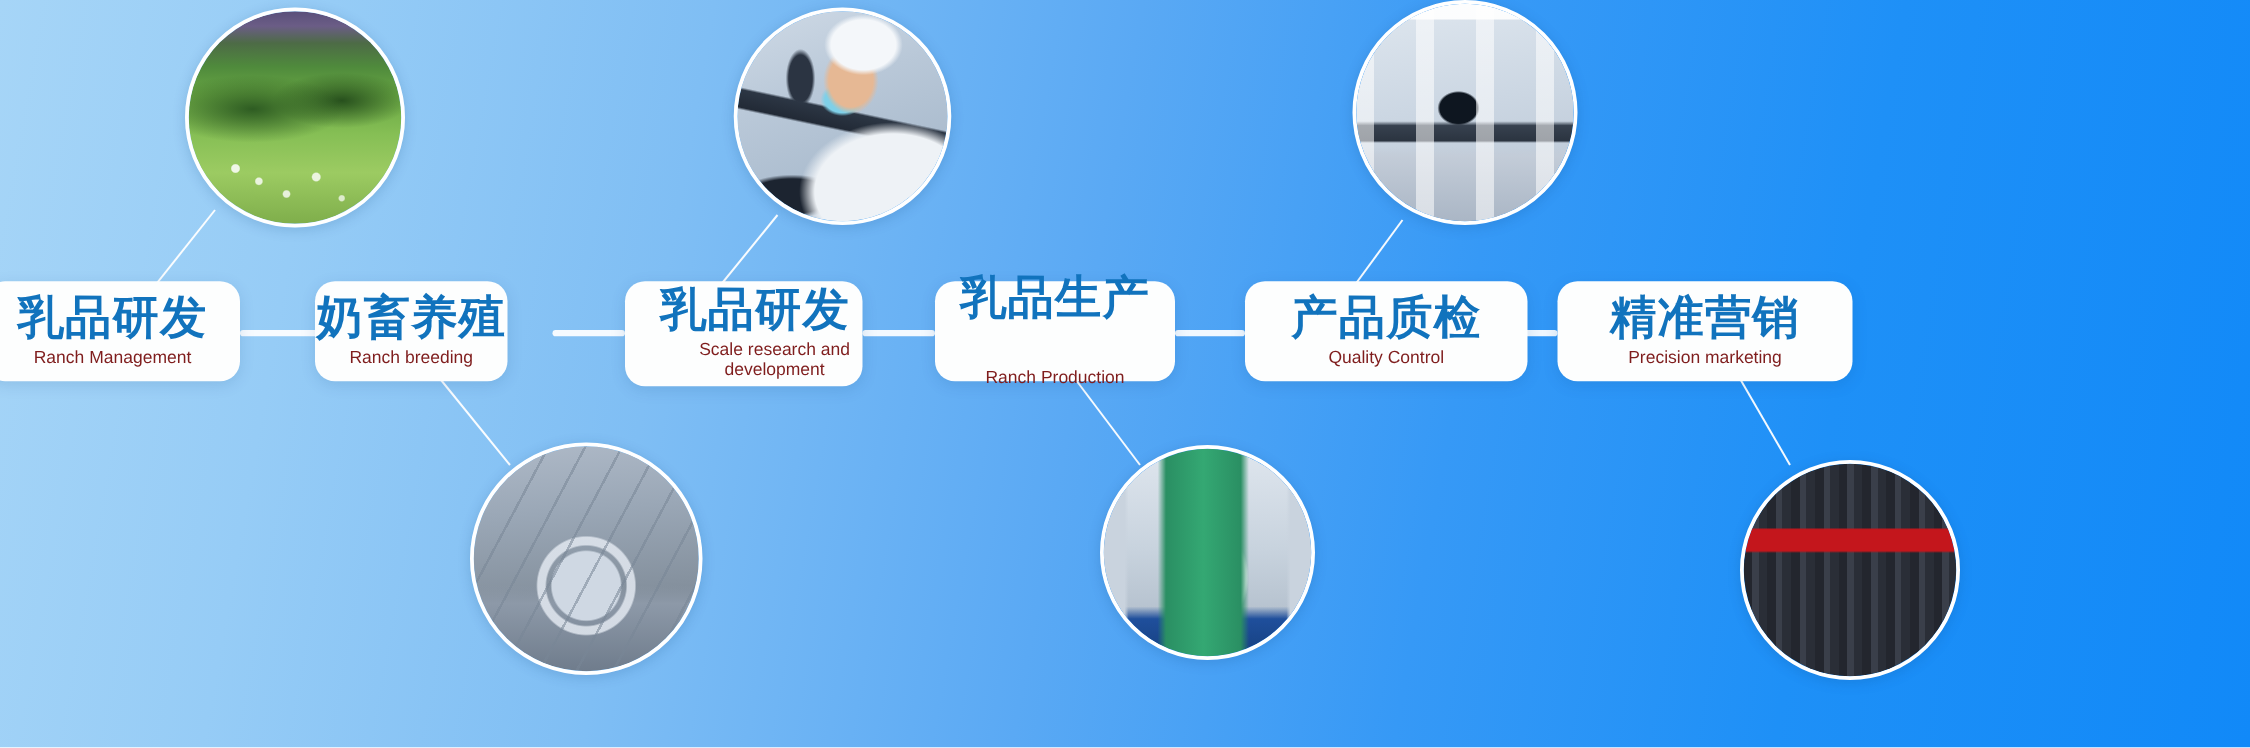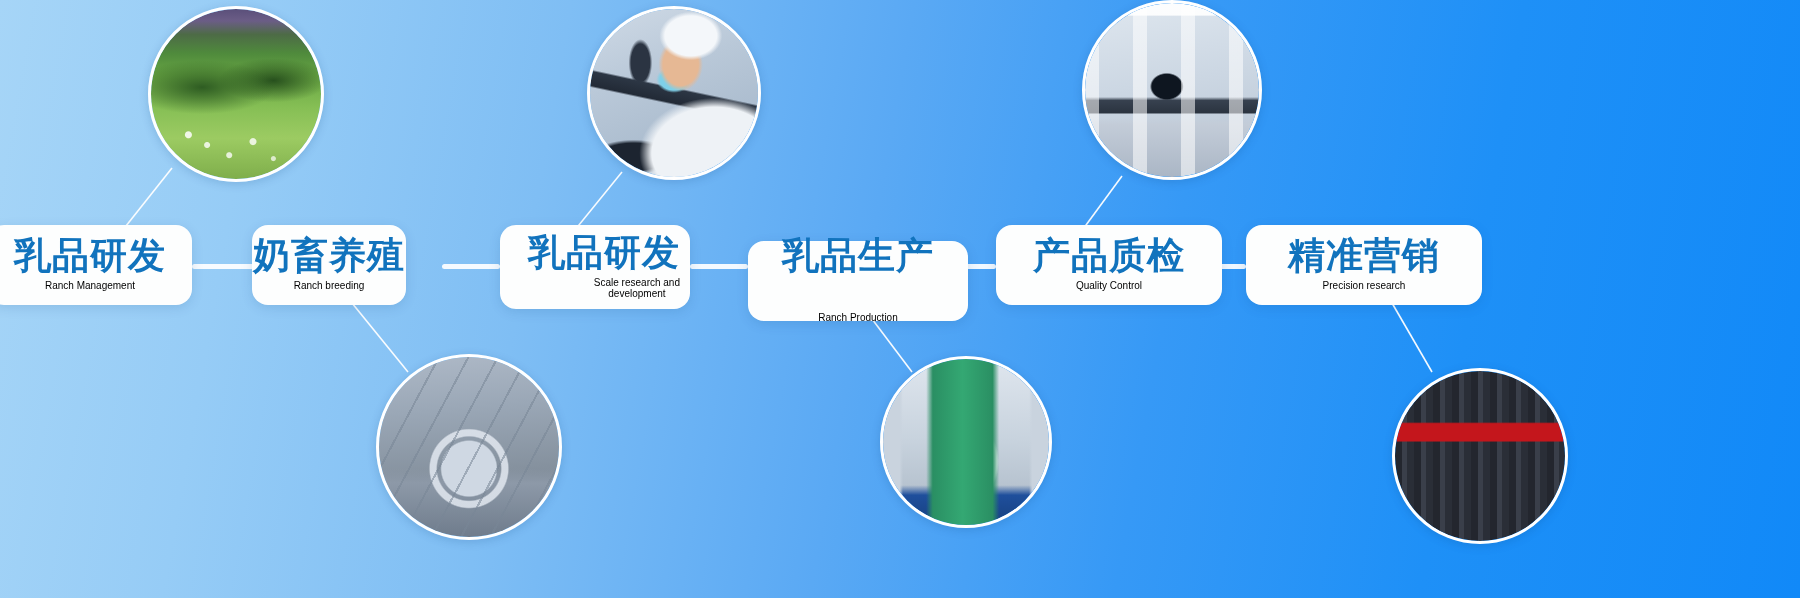--- a/index.html
+++ b/index.html
@@ -153,22 +153,22 @@
   }
   .card .cn {
     color: #1173bd;
     font-size: 37px;
     font-weight: bold;
     letter-spacing: 1px;
     line-height: 1.08;
     white-space: nowrap;
   }
   .card .en {
-    color: #000000;
-    font-size: 10px;
+    color: #7f1d1d;
+    font-size: 14px;
     line-height: 1.12;
     margin-top: 4px;
     text-align: center;
     white-space: pre-line;
   }
 
   
   .link {
     position: absolute;
     height: 5px;
@@ -238,28 +238,28 @@
     <div class="cn">奶畜养殖</div>
     <div class="en">Ranch breeding</div>
   </div>
 
   <div class="card" style="left:500px; top:225px; width:190px; height:84px;align-items:flex-end;">
     <div class="cn">乳品研发</div>
     <div class="en">Scale research and
 development</div>
   </div>
 
-  <div class="card" style="left:748px; top:241px; width:220px; height:80px;gap:32px;">
+  <div class="card" style="left:748px; top:225px; width:192px; height:80px;gap:32px;">
     <div class="cn">乳品生产</div>
     <div class="en">Ranch Production</div>
   </div>
 
   <div class="card" style="left:996px; top:225px; width:226px; height:80px;">
     <div class="cn">产品质检</div>
     <div class="en">Quality Control</div>
   </div>
 
   <div class="card" style="left:1246px; top:225px; width:236px; height:80px;">
     <div class="cn">精准营销</div>
-    <div class="en">Precision research</div>
+    <div class="en">Precision marketing</div>
   </div>
 
 </div>
 
 </body></html>

